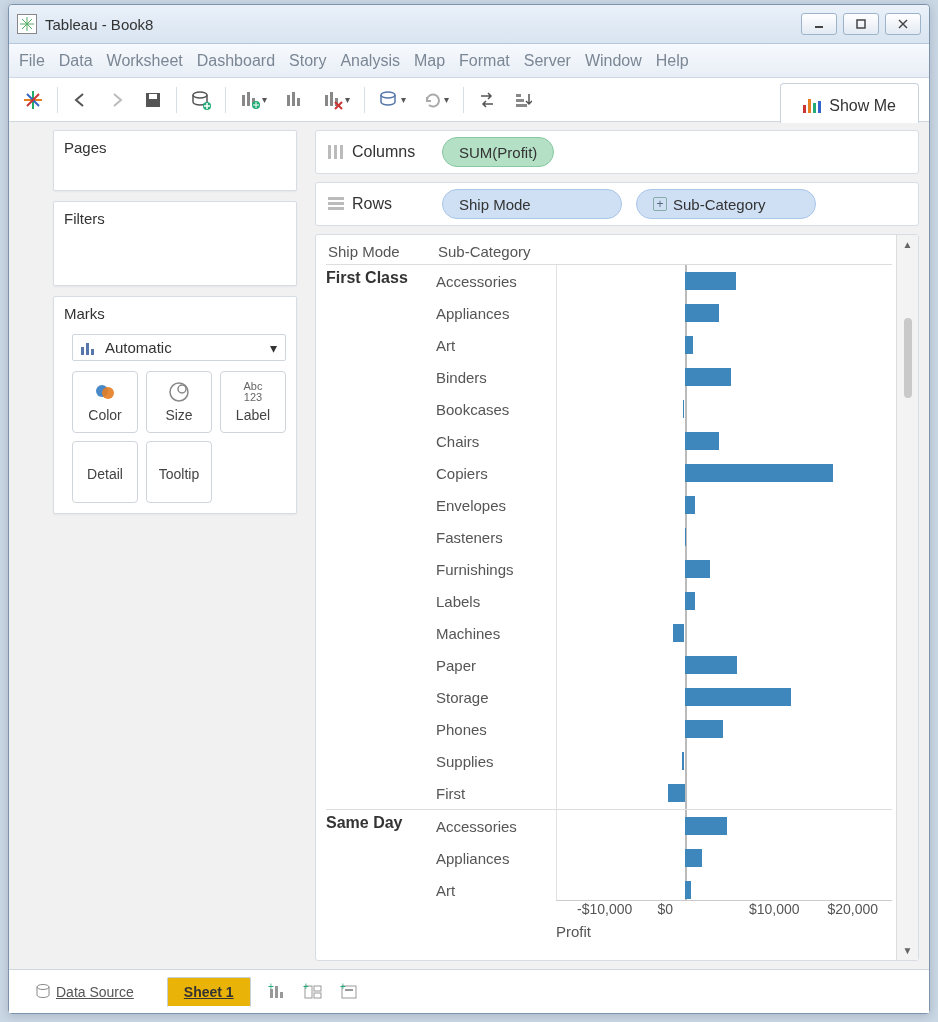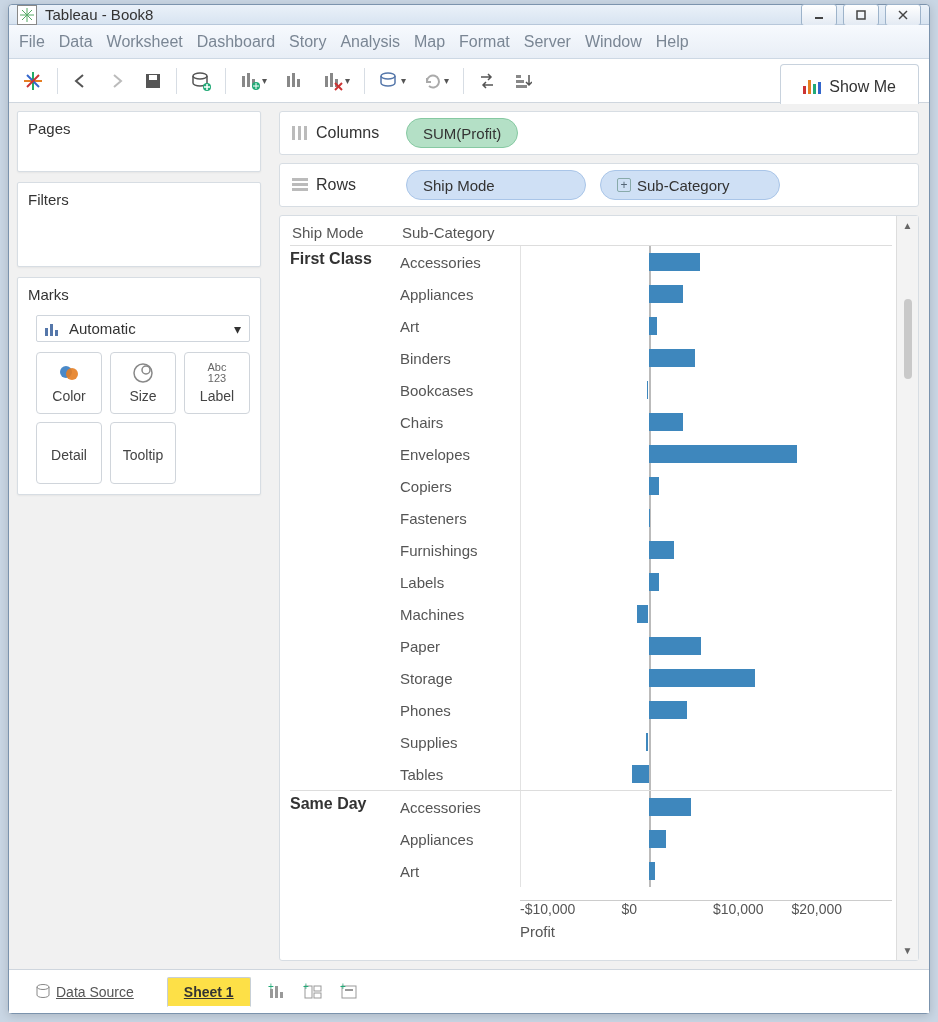--- a/index.html
+++ b/index.html
@@ -18,21 +18,21 @@
     position: absolute;
     top: 4px; left: 8px; right: 8px; bottom: 8px;
     background: #fff;
     border: 1px solid #7b93ad;
     border-radius: 4px;
     box-shadow: 0 2px 10px rgba(0,0,0,0.15);
     display: flex;
     flex-direction: column;
   }
   .titlebar {
-    height: 20px;
+    height: 39px;
     background: linear-gradient(#eaf1f9,#d8e4f1);
     border-bottom: 1px solid #b7c7da;
     display: flex;
     align-items: center;
     padding: 0 8px;
     border-radius: 4px 4px 0 0;
   }
   .titlebar .appicon {
     width: 20px; height: 20px; margin-right: 8px;
     background: #fff;
@@ -85,21 +85,21 @@
   .showme-icon {
     display:inline-flex;gap:2px;align-items:flex-end;height:14px;
   }
   .showme-icon span {width:3px;display:inline-block;}
   .content {
     flex:1;display:flex;min-height:0;
     background:#f1f1f1;
   }
   .sidepanel {
     width:260px;padding:8px;
-    display:flex;flex-direction:column;gap:10px;
+    display:flex;flex-direction:column;gap:10px;margin-left:36px;
   }
   .card {
     background:#fff;border:1px solid #d7dde3;border-radius:2px;
     box-shadow:0 1px 2px rgba(0,0,0,0.05);
     padding:8px 10px;
   }
   .card .card-title { font-size:15px;color:#333;margin-bottom:6px; }
   .marks-body { padding:6px 0 2px 8px; }
   .marktype-select {
     display:flex;align-items:center;justify-content:space-between;
@@ -163,21 +163,21 @@
   .vscroll {
     width:22px;border-left:1px solid #ddd;background:#f3f3f3;display:flex;flex-direction:column;align-items:center;padding:4px 0;
   }
   .vscroll .arrow { font-size:10px;color:#666;cursor:pointer; }
   .vscroll .thumb { flex:0 0 80px;width:8px;background:#c9c9c9;border-radius:4px;margin-top:68px; }
   .bottombar {
     height:44px;border-top:1px solid #cfd6de;background:#fff;display:flex;align-items:center;
     padding:0 10px;gap:16px;color:#555;
   }
   .btab { padding:6px 16px;border:1px solid transparent;border-radius:2px 2px 0 0;cursor:pointer;text-decoration:underline; }
-  .btab.active { border:1px solid #c7cfd6;border-bottom-color:#fff;background:#fde047;font-weight:bold;color:#333; }
+  .btab.active { border:1px solid #c7cfd6;border-bottom-color:#fff;background:#eab308;font-weight:bold;color:#333; }
   .btab-icon { font-size:16px;cursor:pointer; }
   svg { display:block; }
 </style>
 </head>
 <body>
 
 <div class="window">
 
   <div class="titlebar">
     <div class="appicon">
@@ -443,31 +443,31 @@
           <div class="viz-rows" id="viz-rows">
               <div class="group-row">
                 <div class="group-label">First Class</div>
                 <div class="subcol">
                   <div class="sub-label">Accessories</div>
                   <div class="sub-label">Appliances</div>
                   <div class="sub-label">Art</div>
                   <div class="sub-label">Binders</div>
                   <div class="sub-label">Bookcases</div>
                   <div class="sub-label">Chairs</div>
+                  <div class="sub-label">Copiers</div>
                   <div class="sub-label">Envelopes</div>
-                  <div class="sub-label">Copiers</div>
                   <div class="sub-label">Fasteners</div>
                   <div class="sub-label">Furnishings</div>
                   <div class="sub-label">Labels</div>
                   <div class="sub-label">Machines</div>
                   <div class="sub-label">Paper</div>
                   <div class="sub-label">Storage</div>
                   <div class="sub-label">Phones</div>
                   <div class="sub-label">Supplies</div>
-                  <div class="sub-label">Tables</div>
+                  <div class="sub-label">First</div>
                 </div>
                 <div class="barcol">
                   <div class="zero-line" style="left: 127.5px;"></div>
                   <div class="bar-row">
                     <div class="bar" style="left: 127.5px; width: 51px;"></div>
                   </div>
                   <div class="bar-row">
                     <div class="bar" style="left: 127.5px; width: 34px;"></div>
                   </div>
                   <div class="bar-row">
@@ -533,21 +533,21 @@
                     <div class="bar" style="left: 127.5px; width: 17px;"></div>
                   </div>
                   <div class="bar-row">
                     <div class="bar" style="left: 127.5px; width: 6.8px;"></div>
                   </div>
                 </div>
               </div>
             </div>
           <div class="axis">
             <div class="ticklabels" id="ticklabels" style="width: 340px; position: relative;">
-                <span style="position: absolute; left: 0;">-$10,000</span>
+                <span style="position: absolute; left: 21px;">-$10,000</span>
                 <span style="position: absolute; left: 101.5px;">$0</span>
                 <span style="position: absolute; left: 193px;">$10,000</span>
                 <span style="position: absolute; left: 271.5px;">$20,000</span>
               </div>
             <div class="axis-title">Profit</div>
           </div>
         </div>
         <div class="vscroll">
           <span class="arrow">▲</span>
           <div class="thumb"></div>

